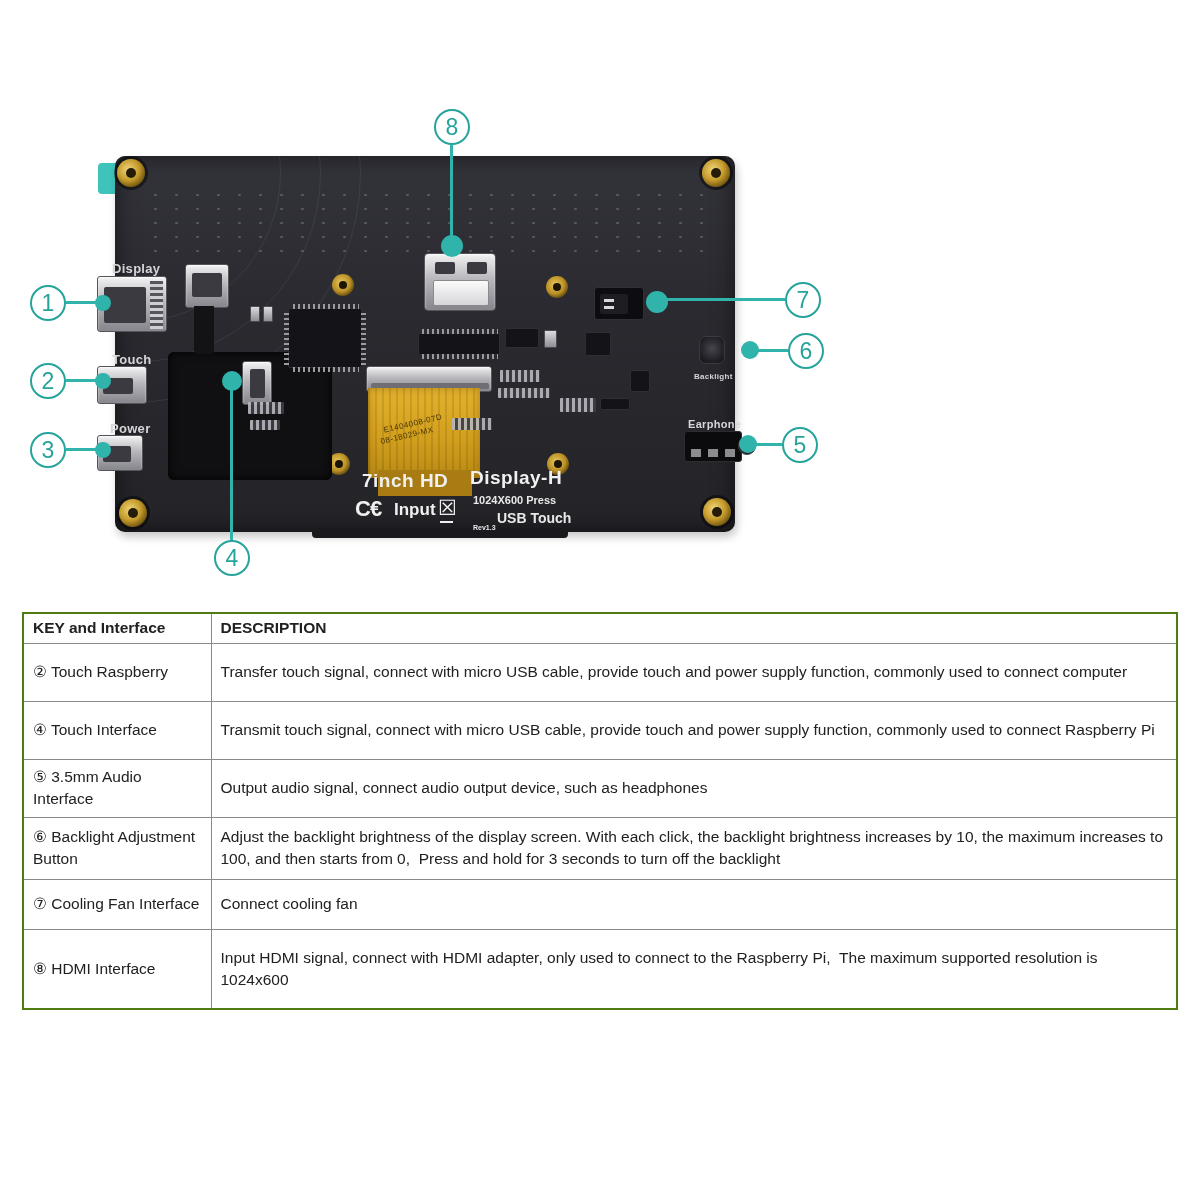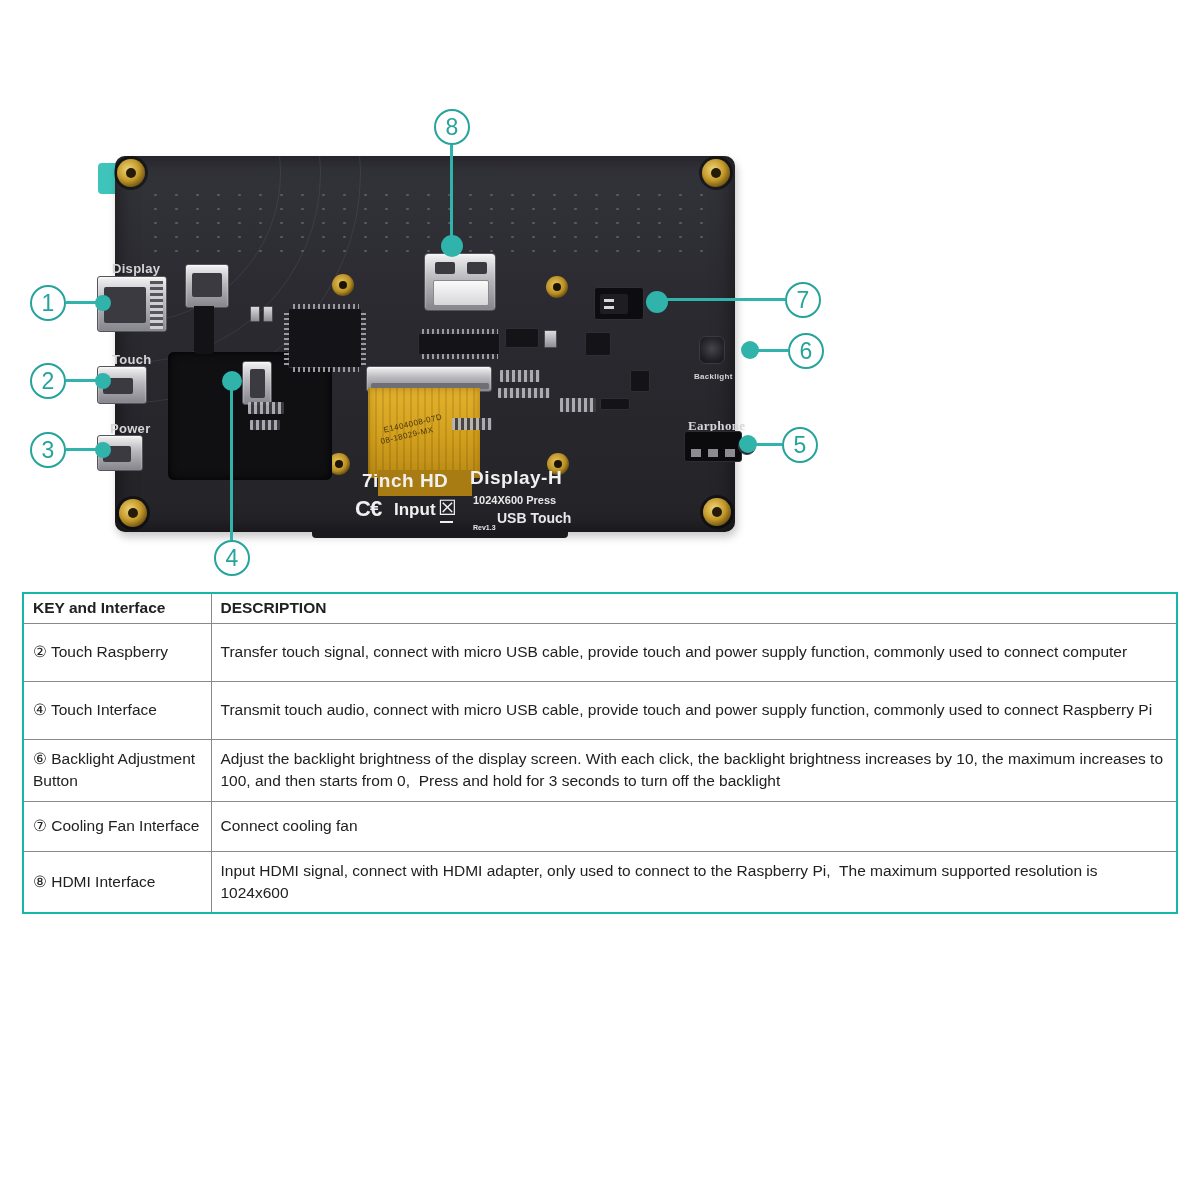--- a/index.html
+++ b/index.html
@@ -60,22 +60,22 @@
 
   .weee { position:absolute; color:#f0f0f0; font-size:21px; line-height:20px; }
 
   
   .badge { position:absolute; width:36px; height:36px; border:2.5px solid #26a49b; border-radius:50%;
     background:rgba(255,255,255,.95); color:#26a49b; font-size:23px; line-height:33px; text-align:center; z-index:6; }
   .cline { position:absolute; background:#2fb3aa; z-index:5; }
   .cdot  { position:absolute; background:#2fb3aa; border-radius:50%; z-index:5; }
 
   
-  table.spec { position:absolute; left:22px; top:592px; width:1156px; border-collapse:collapse; table-layout:fixed;
-    border:2px solid #14b8a6; background:#fff; }
+  table.spec { position:absolute; left:22px; top:612px; width:1156px; border-collapse:collapse; table-layout:fixed;
+    border:2px solid #4d7c0f; background:#fff; }
   .spec th, .spec td { border:1px solid #8a8a8a; padding:3px 10px 3px 9px; font-size:15.5px; color:#212121;
     vertical-align:middle; line-height:22px; text-align:left; font-family:"Liberation Sans",sans-serif; }
   .spec th { font-weight:bold; }
 </style>
 </head>
 <body>
 
 <div id="canvas">
 
   <div class="tab"></div>
@@ -168,21 +168,21 @@
 
   <div style="position:absolute; left:594px; top:287px; width:50px; height:33px; background:#0d0d11; border:1px solid #303036; border-radius:3px;">
     <div style="position:absolute; left:5px; top:6px; width:28px; height:20px; background:#1d1d23; border-radius:2px;"></div>
     <div style="position:absolute; left:9px; top:11px; width:10px; height:3px; background:#d9d9dc;"></div>
     <div style="position:absolute; left:9px; top:18px; width:10px; height:3px; background:#d9d9dc;"></div>
   </div>
 
   <div style="position:absolute; left:699px; top:336px; width:26px; height:28px; background:radial-gradient(circle at 50% 45%, #45454c 0%, #232329 60%, #111115 100%); border-radius:7px; border:1px solid #3a3a41;"></div>
   <div class="lbl" style="left:694px; top:372px; font-size:8px;">Backlight</div>
 
-  <div class="lbl" style="left:688px; top:418px; font-size:13px;font-family:Liberation Serif, serif;">Earphone</div>
+  <div class="lbl" style="left:688px; top:418px; font-size:11px;">Earphone</div>
   <div style="position:absolute; left:684px; top:431px; width:58px; height:31px; background:#0b0b0e; border:1px solid #2c2c32; border-radius:3px;">
     <div style="position:absolute; left:6px; top:17px; width:10px; height:8px; background:#8b8b90;"></div>
     <div style="position:absolute; left:23px; top:17px; width:10px; height:8px; background:#8b8b90;"></div>
     <div style="position:absolute; left:40px; top:17px; width:10px; height:8px; background:#8b8b90;"></div>
   </div>
   <div style="position:absolute; left:738px; top:437px; width:18px; height:18px; border-radius:50%; background:radial-gradient(circle at 45% 45%, #6a6a70 0%, #2a2a2e 55%, #0c0c0f 100%); border:1px solid #3c3c42;"></div>
 
   <div class="silk-big" style="left:362px; top:470px;">7inch HD</div>
   <div class="silk-big" style="left:470px; top:467px;">Display-H</div>
   <div class="silk-sm" style="left:355px; top:496px; font-size:22px; letter-spacing:-1px; color:#f0f0f0;">C€</div>
@@ -229,30 +229,34 @@
         <tr style="height:30px">
       <th>KEY and Interface</th>
       <th>DESCRIPTION</th>
     </tr>
     <tr style="height:58px">
       <td>② Touch Raspberry</td>
       <td>Transfer touch signal, connect with micro USB cable, provide touch and power supply function, commonly used to connect computer</td>
     </tr>
     <tr style="height:58px">
       <td>④ Touch Interface</td>
-      <td>Transmit touch audio, connect with micro USB cable, provide touch and power supply function, commonly used to connect Raspberry Pi</td>
+      <td>Transmit touch signal, connect with micro USB cable, provide touch and power supply function, commonly used to connect Raspberry Pi</td>
+    </tr>
+    <tr style="height:58px">
+      <td>⑤ 3.5mm Audio Interface</td>
+      <td>Output audio signal, connect audio output device, such as headphones</td>
     </tr>
     <tr style="height:62px">
       <td>⑥ Backlight Adjustment Button</td>
       <td>Adjust the backlight brightness of the display screen. With each click, the backlight brightness increases by 10, the maximum increases to 100, and then starts from 0, &nbsp;Press and hold for 3 seconds to turn off the backlight</td>
     </tr>
     <tr style="height:50px">
       <td>⑦ Cooling Fan Interface</td>
       <td>Connect cooling fan</td>
     </tr>
-    <tr style="height:62px">
+    <tr style="height:80px">
       <td>⑧ HDMI Interface</td>
       <td>Input HDMI signal, connect with HDMI adapter, only used to connect to the Raspberry Pi, &nbsp;The maximum supported resolution is 1024x600</td>
     </tr>
   </tbody>
     </table>
 
 </div>
 
 </body></html>

